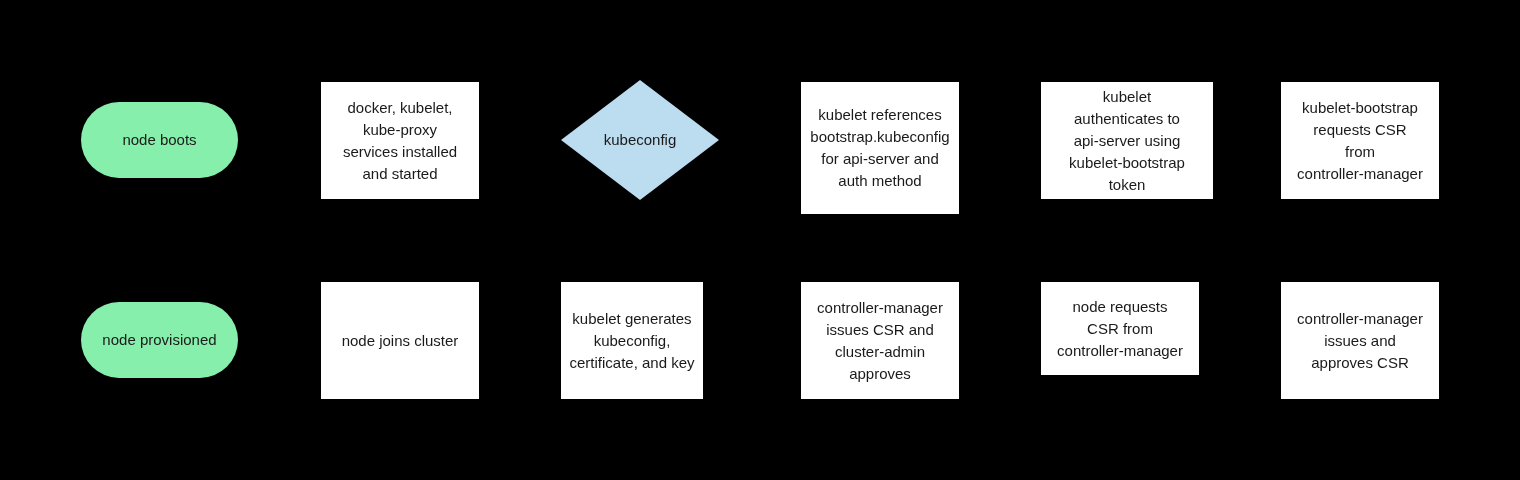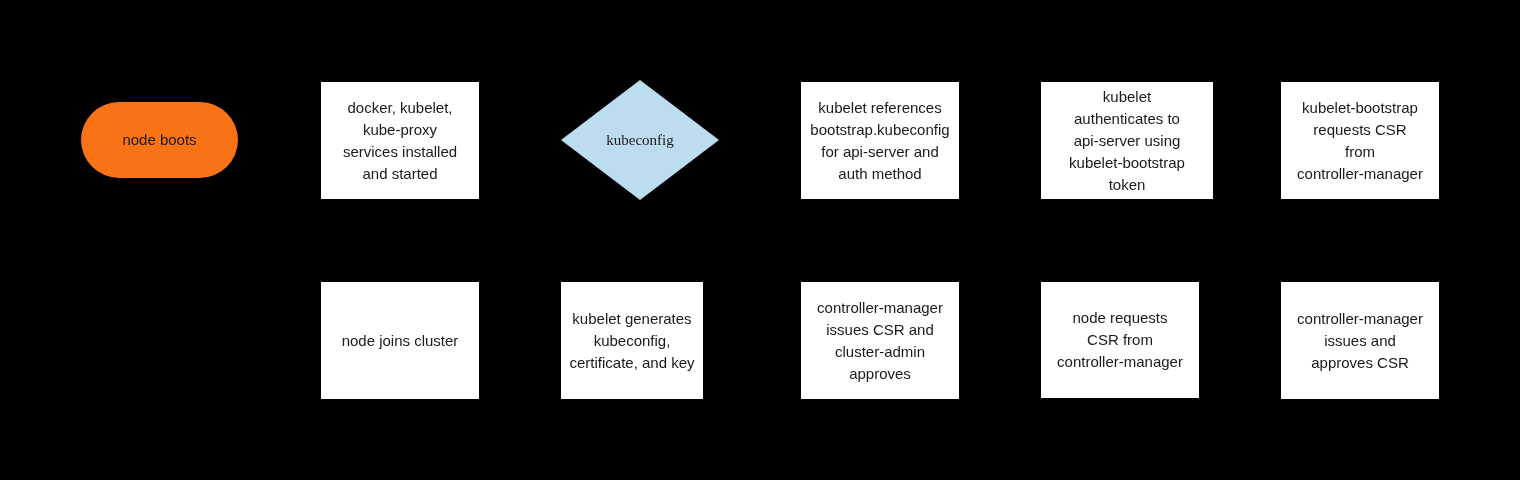--- a/index.html
+++ b/index.html
@@ -31,21 +31,21 @@
     font-size: 15px;
     line-height: 22px;
   }
   .node .label {
     display: block;
     white-space: pre-line;
     width: 100%;
   }
   
   .node.terminator {
-    background: #f97316;
+    background: #86efac;
     border-radius: 38px;
   }
   
   .node.process {
     background: #ffffff;
   }
   .node.process .label {
     white-space: pre-line;
     width: 180px;
     margin-left: -11px;
@@ -75,28 +75,28 @@
     <span class="label">node boots</span>
   </div>
 
   <div class="node process" style="left:321px; top:82px; width:158px; height:117px;">
     <span class="label">docker, kubelet,
 kube-proxy
 services installed
 and started</span>
   </div>
 
-  <div class="node decision" style="left:561px; top:80px; width:158px; height:120px;font-family:Liberation Serif, serif;">
+  <div class="node decision" style="left:561px; top:80px; width:158px; height:120px;">
     <svg class="diamond-shape" viewBox="0 0 158 120" preserveAspectRatio="none">
       <polygon points="79,0 158,60 79,120 0,60" fill="#bcdcf0"></polygon>
     </svg>
     <span class="label">kubeconfig</span>
   </div>
 
-  <div class="node process" style="left:801px; top:82px; width:158px; height:117px;">
+  <div class="node process" style="left:801px; top:82px; width:158px; height:132px;">
     <span class="label">kubelet references
 bootstrap.kubeconfig
 for api-server and
 auth method</span>
   </div>
 
   <div class="node process" style="left:1041px; top:82px; width:172px; height:117px;">
     <span class="label">kubelet
 authenticates to
 api-server using
@@ -104,39 +104,42 @@
 token</span>
   </div>
 
   <div class="node process" style="left:1281px; top:82px; width:158px; height:117px;">
     <span class="label">kubelet-bootstrap
 requests CSR
 from
 controller-manager</span>
   </div>
 
+  <div class="node terminator" style="left:81px; top:302px; width:157px; height:76px;">
+    <span class="label">node provisioned</span>
+  </div>
 
   <div class="node process" style="left:321px; top:282px; width:158px; height:117px;text-align:center;">
     <span class="label">node joins cluster</span>
   </div>
 
   <div class="node process" style="left:561px; top:282px; width:142px; height:117px;">
     <span class="label">kubelet generates
 kubeconfig,
 certificate, and key</span>
   </div>
 
   <div class="node process" style="left:801px; top:282px; width:158px; height:117px;">
     <span class="label">controller-manager
 issues CSR and
 cluster-admin
 approves</span>
   </div>
 
-  <div class="node process" style="left:1041px; top:282px; width:158px; height:116px;justify-content:flex-end;">
+  <div class="node process" style="left:1041px; top:282px; width:158px; height:93px;justify-content:flex-end;">
     <span class="label">node requests
 CSR from
 controller-manager</span>
   </div>
 
   <div class="node process" style="left:1281px; top:282px; width:158px; height:117px;">
     <span class="label">controller-manager
 issues and
 approves CSR</span>
   </div>

